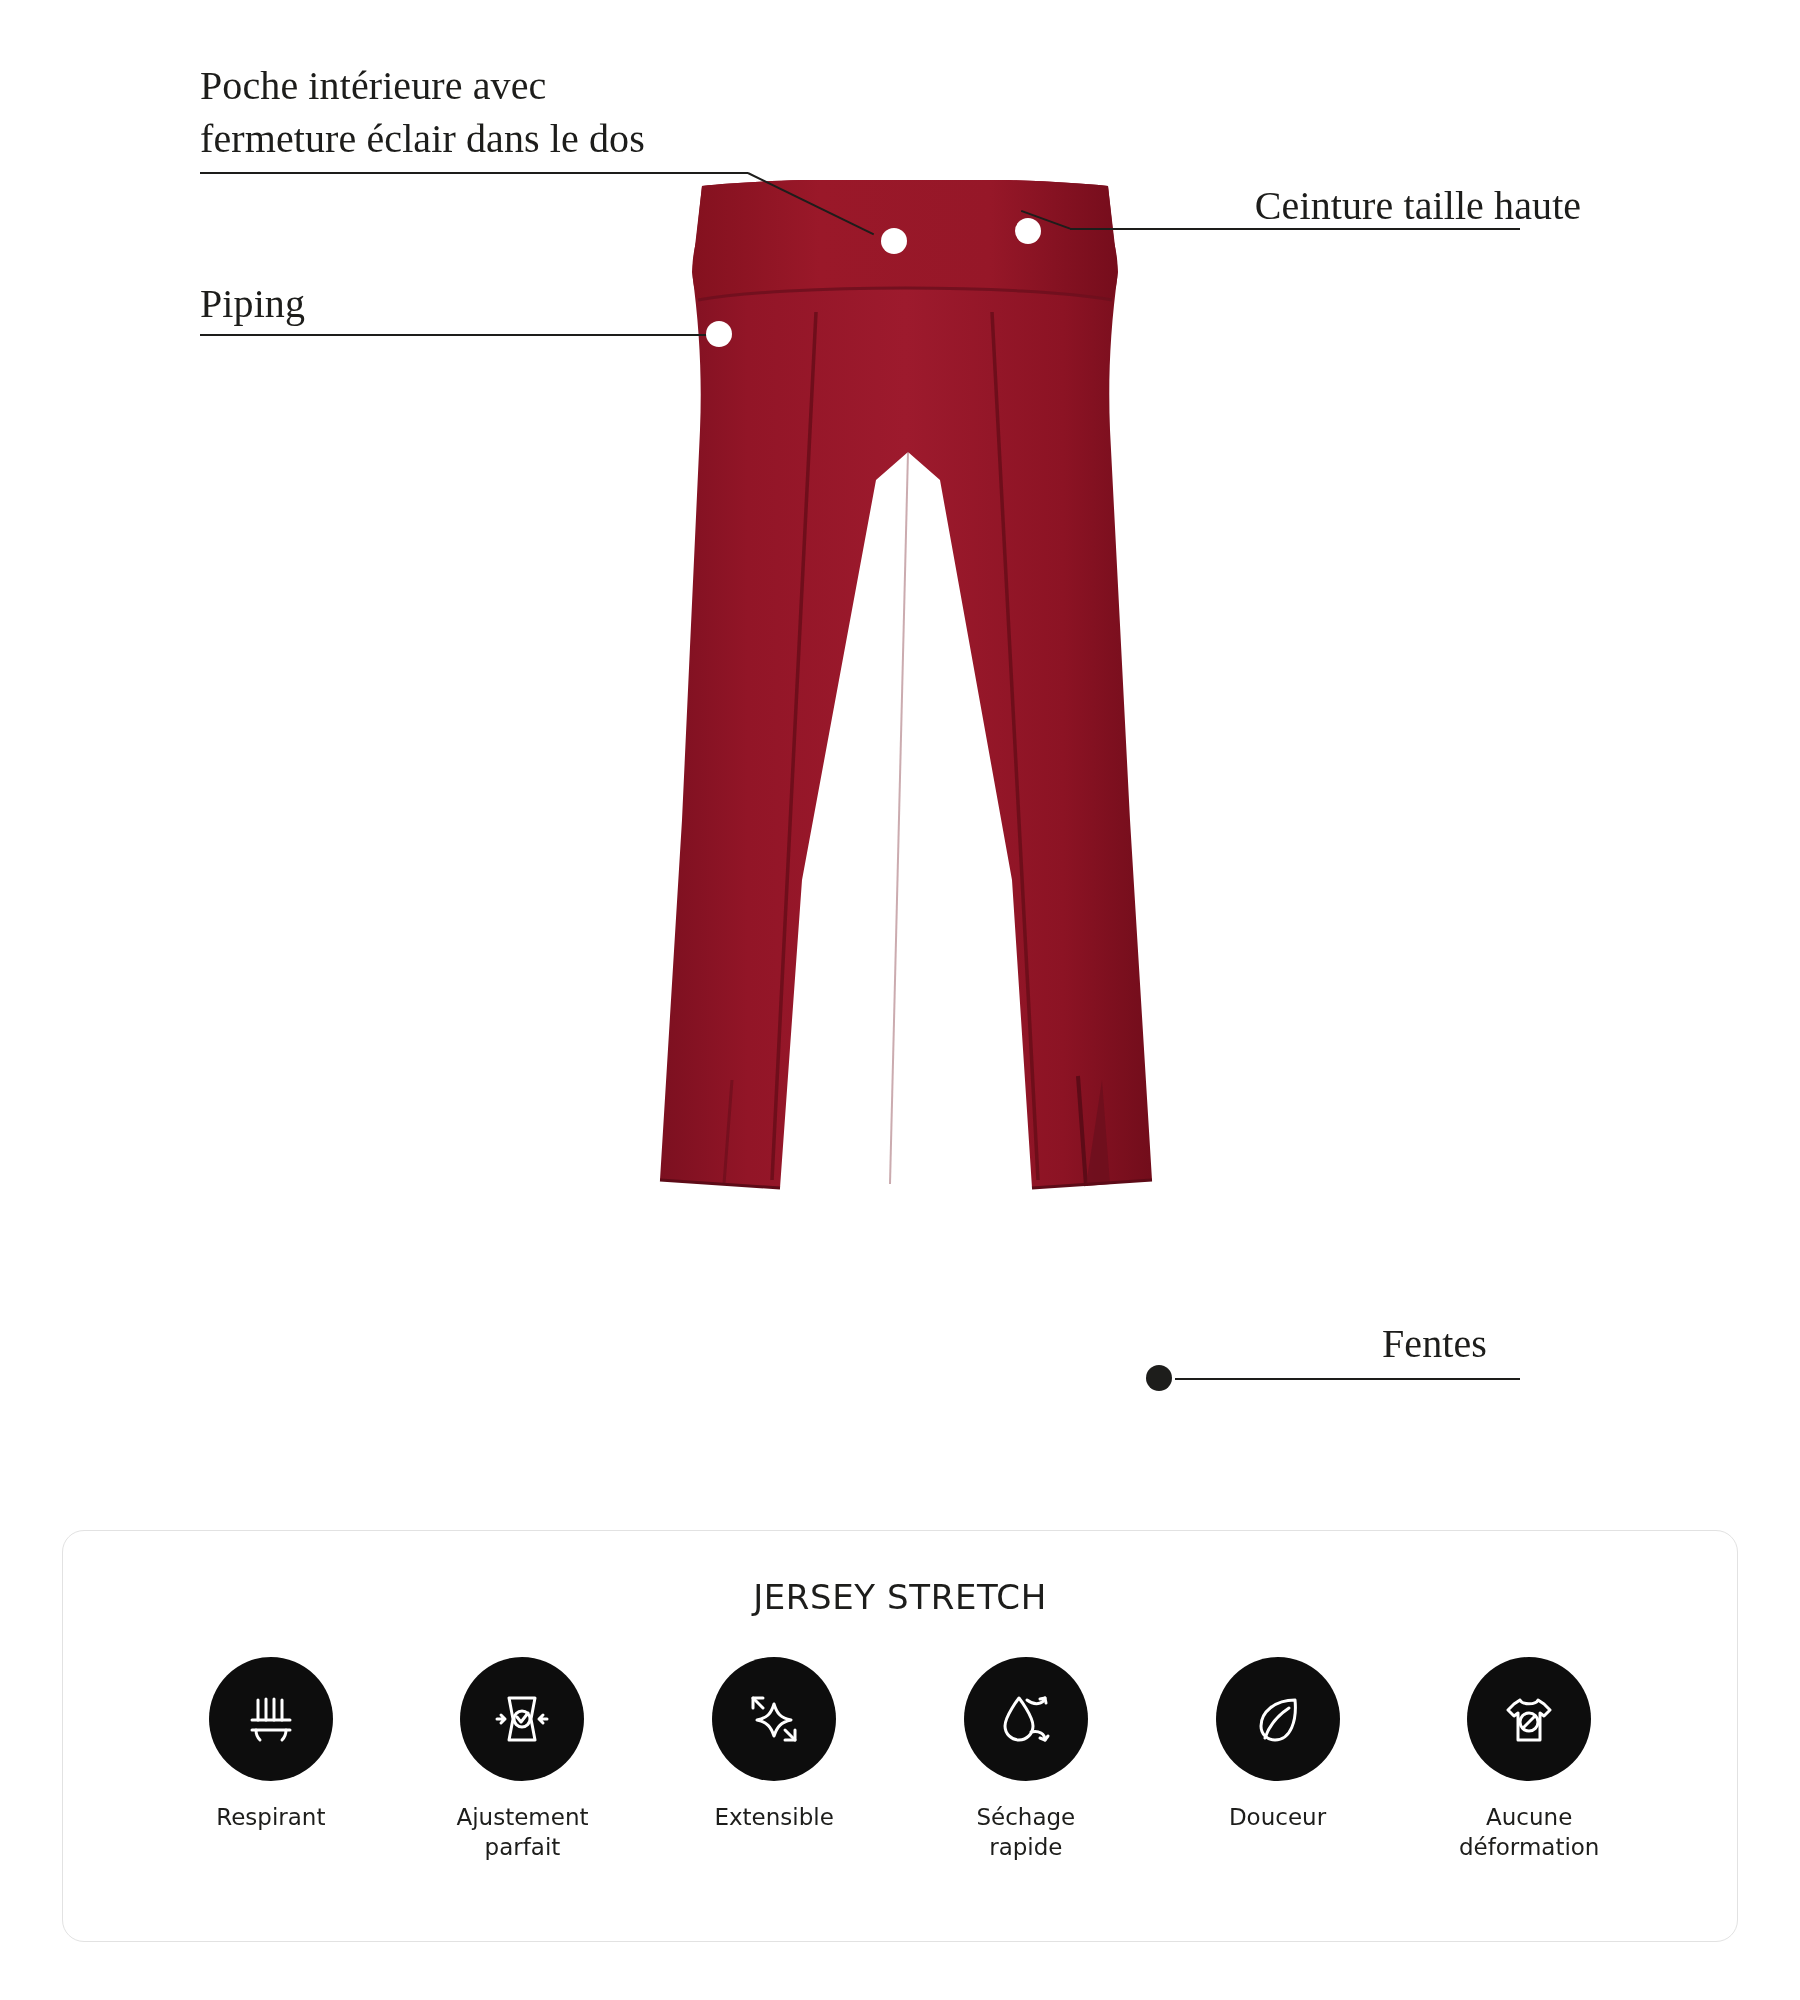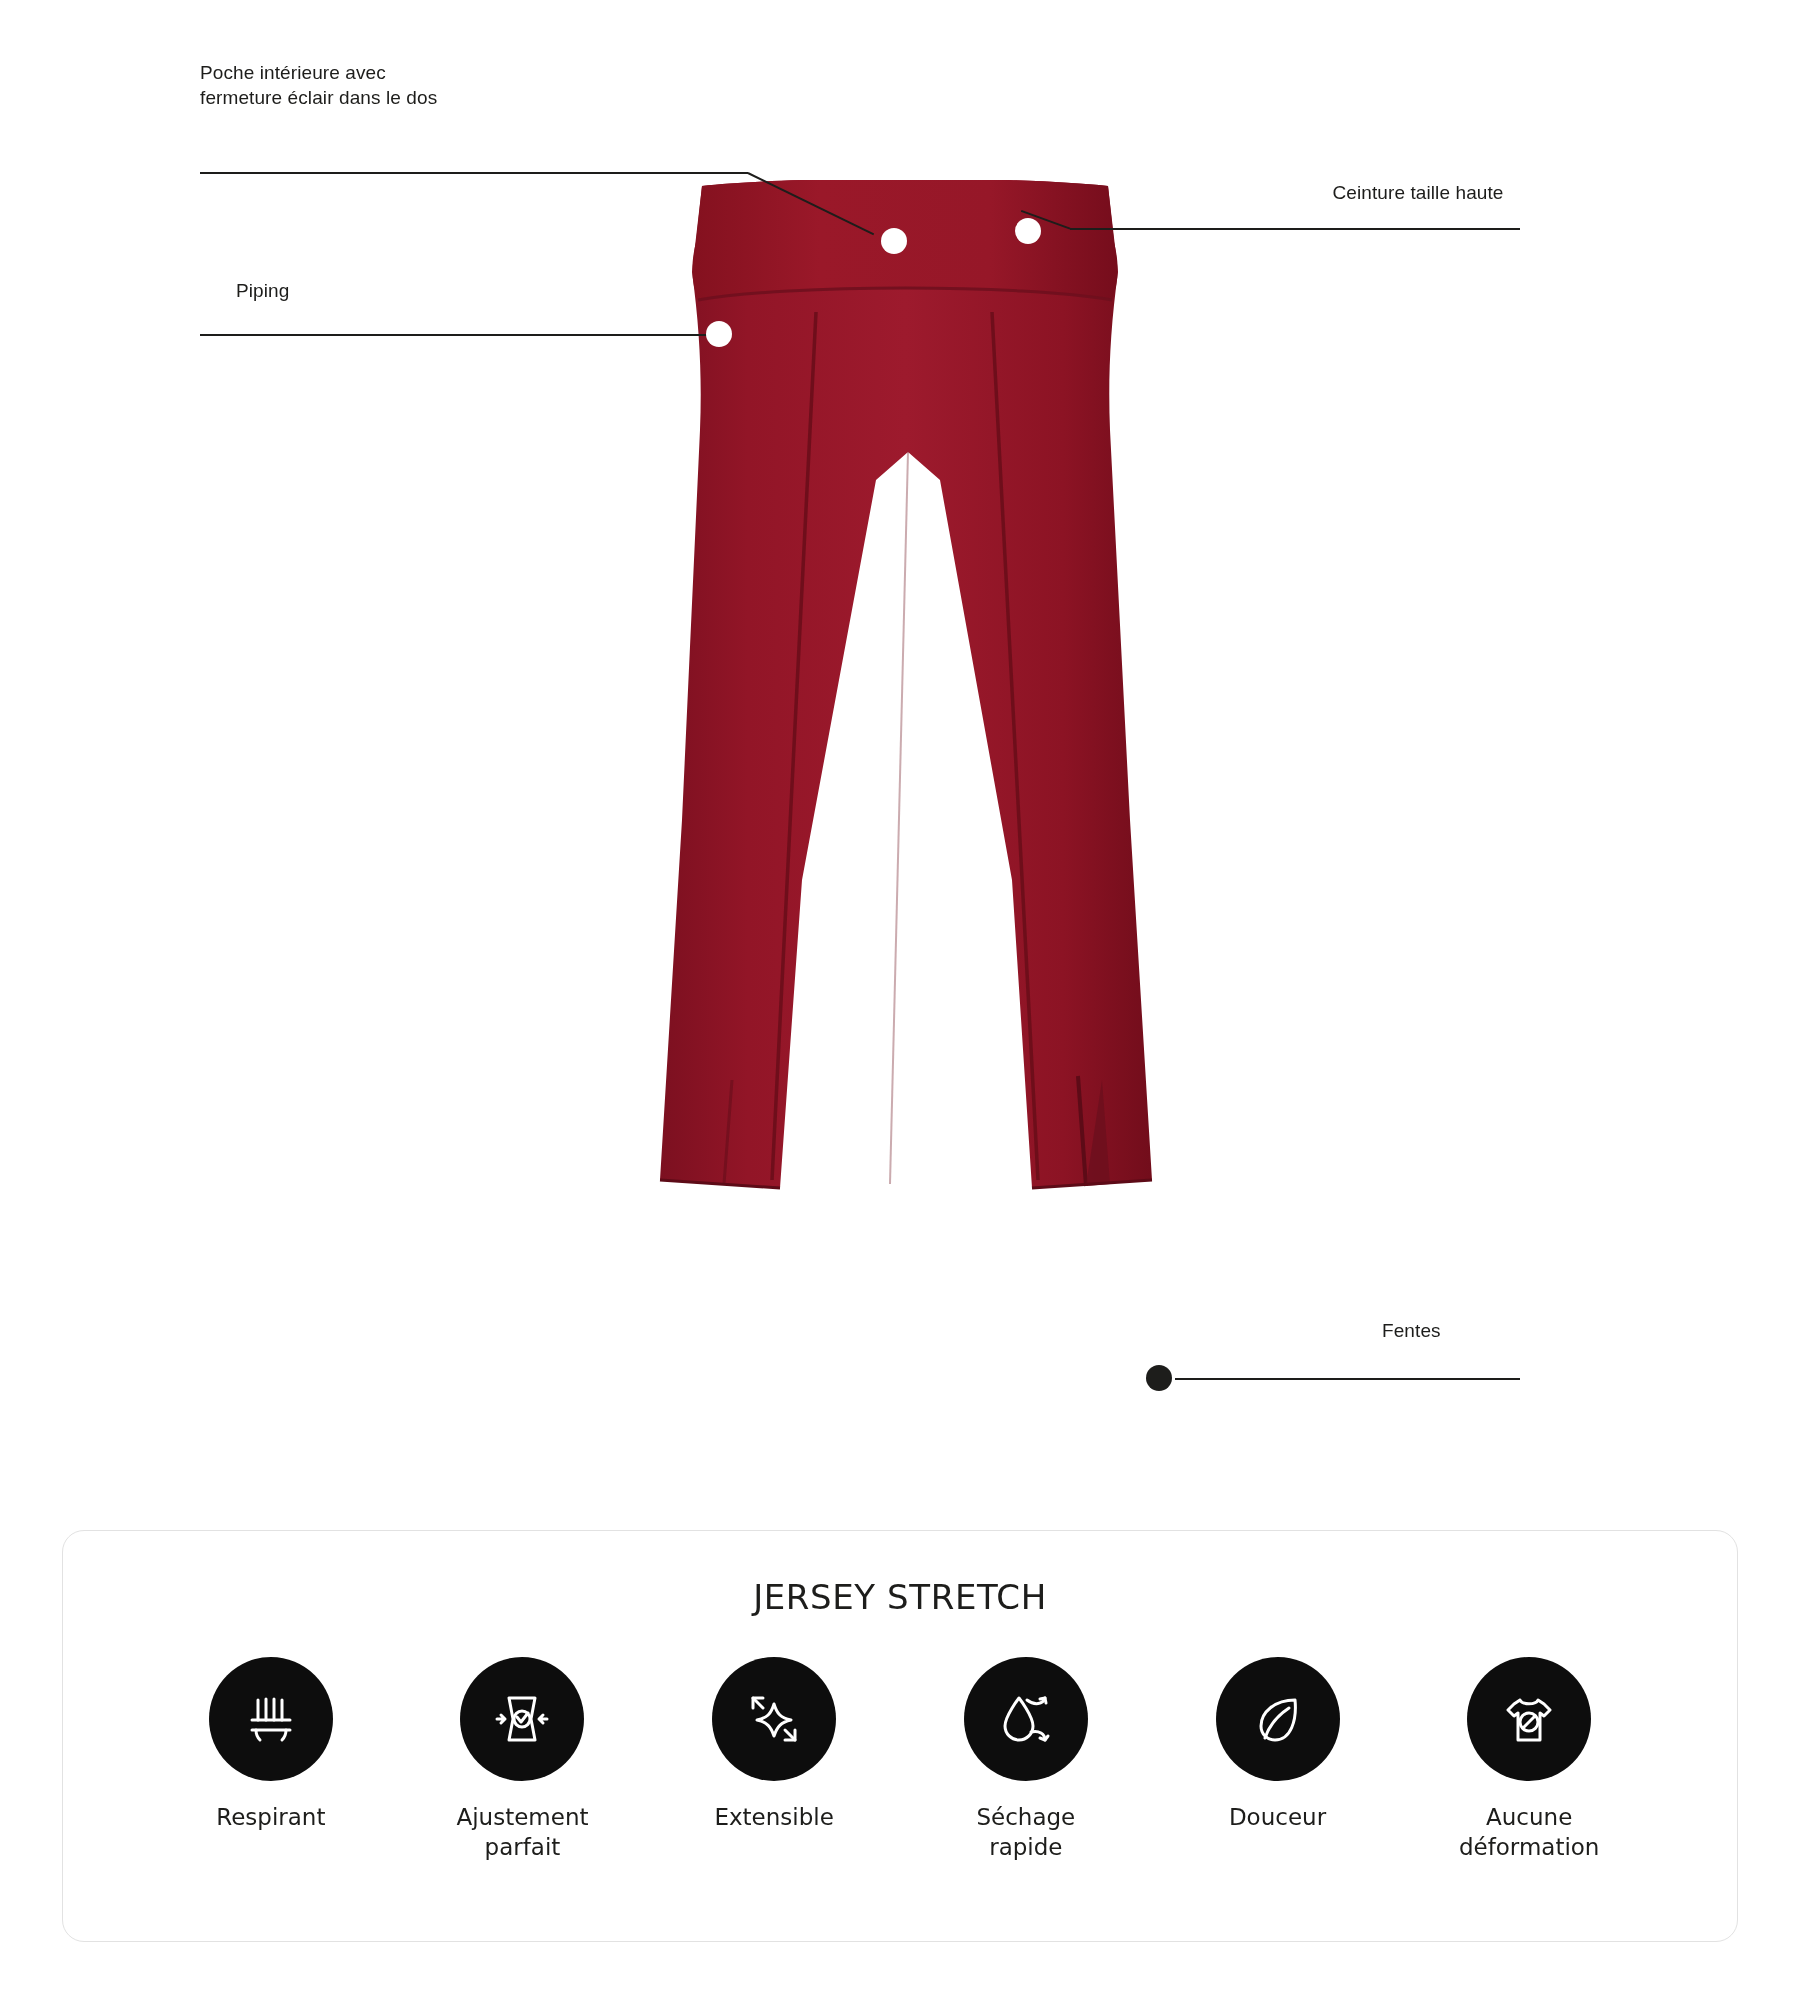--- a/index.html
+++ b/index.html
@@ -14,25 +14,25 @@
     position: relative;
     width: 1800px;
     height: 2000px;
     background: #ffffff;
   }
 
   
   .callout-label {
     position: absolute;
     color: #1d1d1b;
-    font-size: 19px;
+    font-size: 40px;
     line-height: 1.32;
     letter-spacing: 0.1px;
     white-space: pre-line;
-    font-family: Liberation Sans, sans-serif;
+    font-family: Liberation Serif, serif;
   }
   .leader-line {
     position: absolute;
     background: #1d1d1b;
     height: 1.6px;
   }
   .leader-diag {
     position: absolute;
     transform-origin: 0 50%;
     background: #1d1d1b;
@@ -173,21 +173,21 @@
 fermeture éclair dans le dos</div>
   <div class="leader-line" style="left:200px; top:172px; width:548px;"></div>
   <div class="leader-diag" style="left:748px; top:172px; width:140px; transform: rotate(26deg);"></div>
   <div class="dot" style="left:881px; top:228px;"></div>
 
   <div class="callout-label" style="left:1158px; top:180px; width:520px; text-align:center;">Ceinture taille haute</div>
   <div class="leader-line" style="left:1070px; top:228px; width:450px;"></div>
   <div class="leader-diag" style="left:1070px; top:228px; width:52px; transform: rotate(200deg);"></div>
   <div class="dot" style="left:1015px; top:218px;"></div>
 
-  <div class="callout-label" style="left:200px; top:278px; width:400px;margin-left:36px;">Piping</div>
+  <div class="callout-label" style="left:200px; top:278px; width:400px;">Piping</div>
   <div class="leader-line" style="left:200px; top:334px; width:512px;"></div>
   <div class="dot" style="left:706px; top:321px;"></div>
 
   <div class="callout-label" style="left:1382px; top:1318px; width:300px; text-align:left;">Fentes</div>
   <div class="leader-line" style="left:1175px; top:1378px; width:345px;"></div>
   <div class="dot dark" style="left:1146px; top:1365px;"></div>
 
   <div id="fabric-card">
     <div id="fabric-title">JERSEY STRETCH</div>
 

